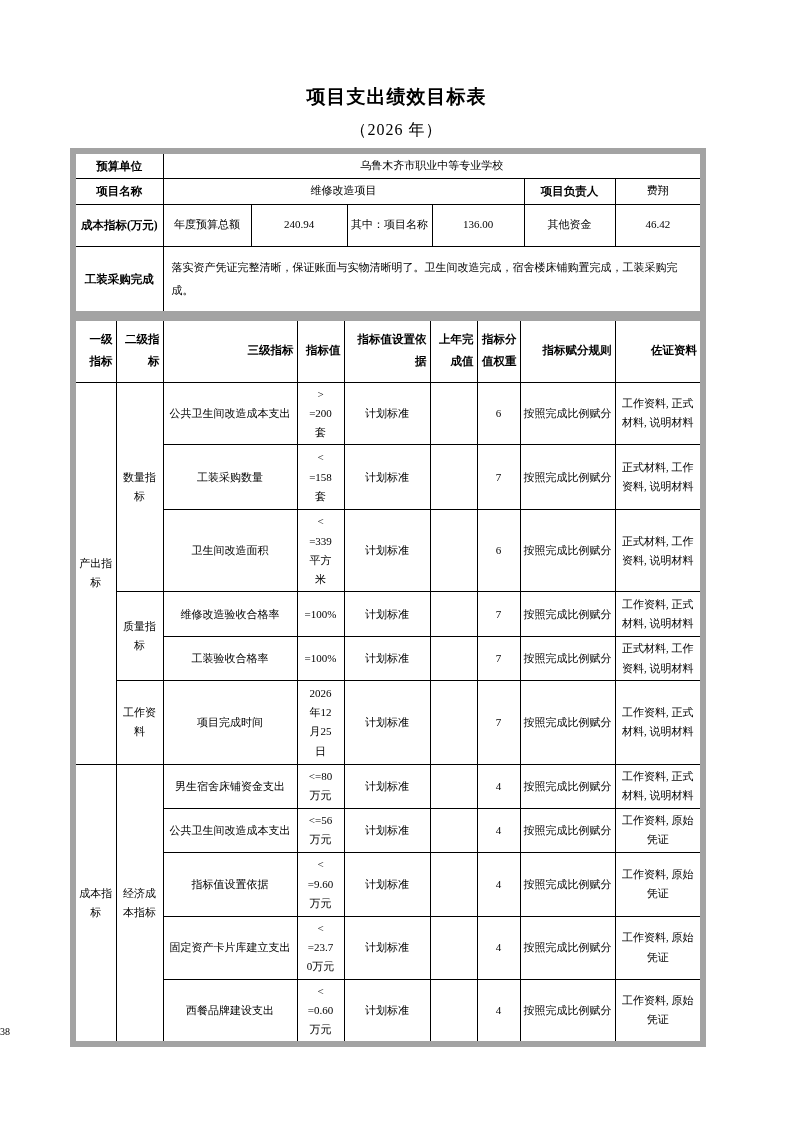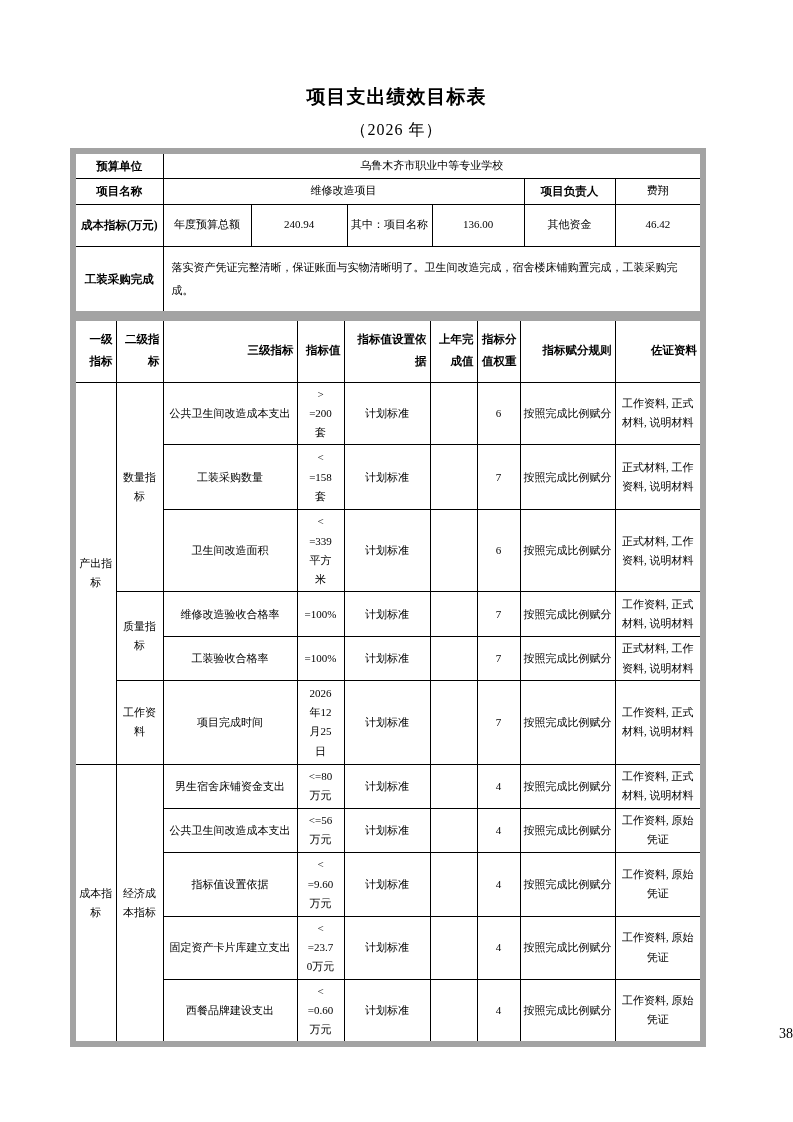--- a/index.html
+++ b/index.html
@@ -46,24 +46,24 @@
   .lbl{font-weight:bold;font-size:11.5px;line-height:1.6;}
   th{font-weight:bold;font-size:11.5px;line-height:1.9;text-align:right;}
   .goal-text{
     text-align:left;
     padding:4px 8px;
     line-height:2.1;
     word-break:normal;
   }
   .page-number{
     position:absolute;
-    left:12px;right:0;
+    left:0;right:0;
     top:1026px;
-    text-align:right;
-    font-size:14px;
+    text-align:left;
+    font-size:10px;
   }
 </style>
 </head>
 <body>
 
 <div class="page">
 
   <h1 class="doc-title">项目支出绩效目标表</h1>
   <div class="doc-subtitle">（2026 年）</div>
 

